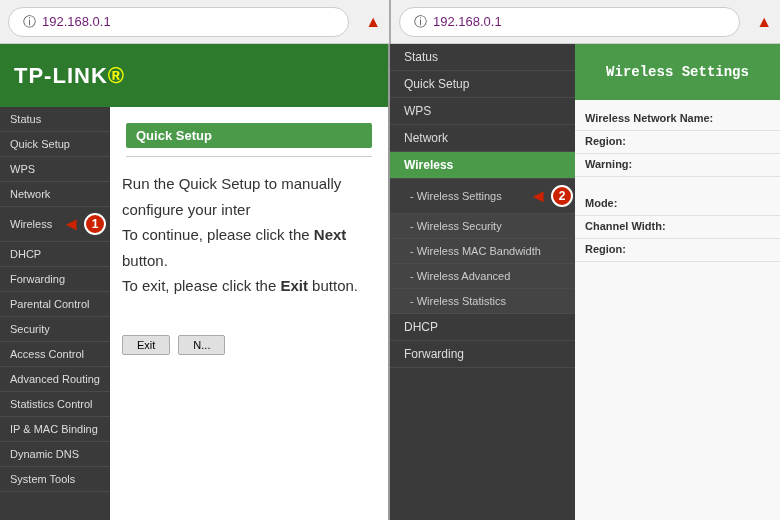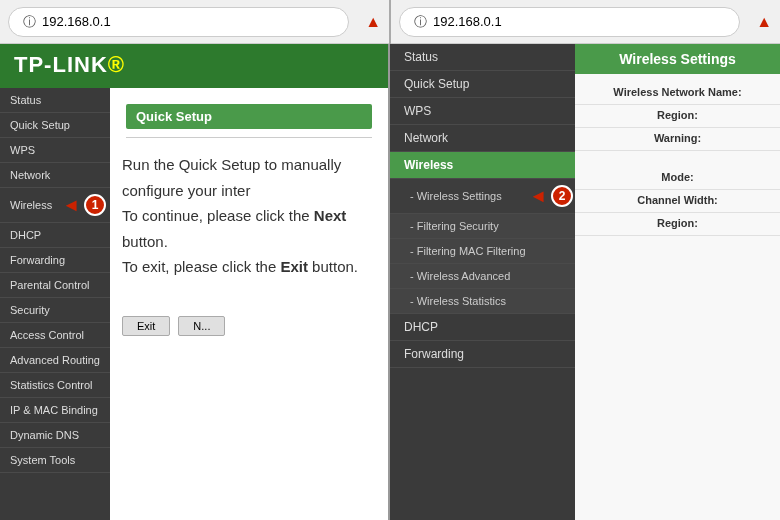--- a/index.html
+++ b/index.html
@@ -33,21 +33,21 @@
       margin: 6px 8px;
       height: 30px;
     }
     .address-bar .info-icon {
       color: #555;
       margin-right: 6px;
       font-size: 13px;
     }
     .address-bar span {
       font-size: 13px;
-      color: #000000;
+      color: #701a75;
     }
     .top-bar-divider {
       width: 2px;
       height: 44px;
       background: #aaa;
     }
     .upload-icon {
       color: #cc2200;
       font-size: 16px;
       margin: 0 8px;
@@ -69,21 +69,22 @@
       background: #fff;
       border-right: 2px solid #999;
       overflow: hidden;
     }
 
     
     .tp-link-header {
       background: #2d7a2d;
       padding: 8px 14px;
       display: flex;
-      height: 44px;
+      align-items: center;
+      height: 63px;
     }
     .tp-link-logo {
       color: white;
       font-size: 22px;
       font-weight: 900;
       letter-spacing: 1px;
     }
     .tp-link-logo span {
       color: #ff0;
     }
@@ -230,36 +231,36 @@
       background: #f8f8f8;
       padding: 0;
       overflow: hidden;
     }
 
     .settings-header {
       background: #4a9a4a;
       color: white;
       font-size: 14px;
       font-weight: bold;
-      padding: 7px 12px;
+      padding: 20px 12px;
       text-align: center;
       margin-bottom: 8px;
+      font-family: Liberation Mono, monospace;
     }
 
     .settings-field {
       padding: 4px 10px;
       border-bottom: 1px solid #e0e0e0;
       font-size: 11px;
       color: #333;
     }
     .settings-field label {
       font-weight: bold;
       display: block;
       margin-bottom: 2px;
-      text-align: center;
     }
 
     .nav-sub-with-arrow {
       display: flex;
       align-items: center;
       position: relative;
     }
 
     .sub-label {
       flex: 1;
@@ -373,22 +374,22 @@
         <div class="right-nav-item active-section">Wireless</div>
 
         <div class="right-nav-item sub-item nav-sub-with-arrow" style="background:#3d3d3d; display:flex; align-items:center; justify-content:flex-start; padding-right:2px;">
           <span class="sub-label">- Wireless Settings</span>
           <div style="display:flex; align-items:center; gap:2px;">
             <span style="color:#cc2200; font-size:18px;">◄</span>
             <div class="circle-num">2</div>
           </div>
         </div>
 
-        <div class="right-nav-item sub-item">- Filtering Security</div>
-        <div class="right-nav-item sub-item">- Filtering MAC Filtering</div>
+        <div class="right-nav-item sub-item">- Wireless Security</div>
+        <div class="right-nav-item sub-item">- Wireless MAC Bandwidth</div>
         <div class="right-nav-item sub-item">- Wireless Advanced</div>
         <div class="right-nav-item sub-item">- Wireless Statistics</div>
         <div class="right-nav-item">DHCP</div>
         <div class="right-nav-item">Forwarding</div>
       </div>
 
       <div class="right-settings">
         <div class="settings-header">Wireless Settings</div>
         <div class="settings-field">
           <label>Wireless Network Name:</label>

